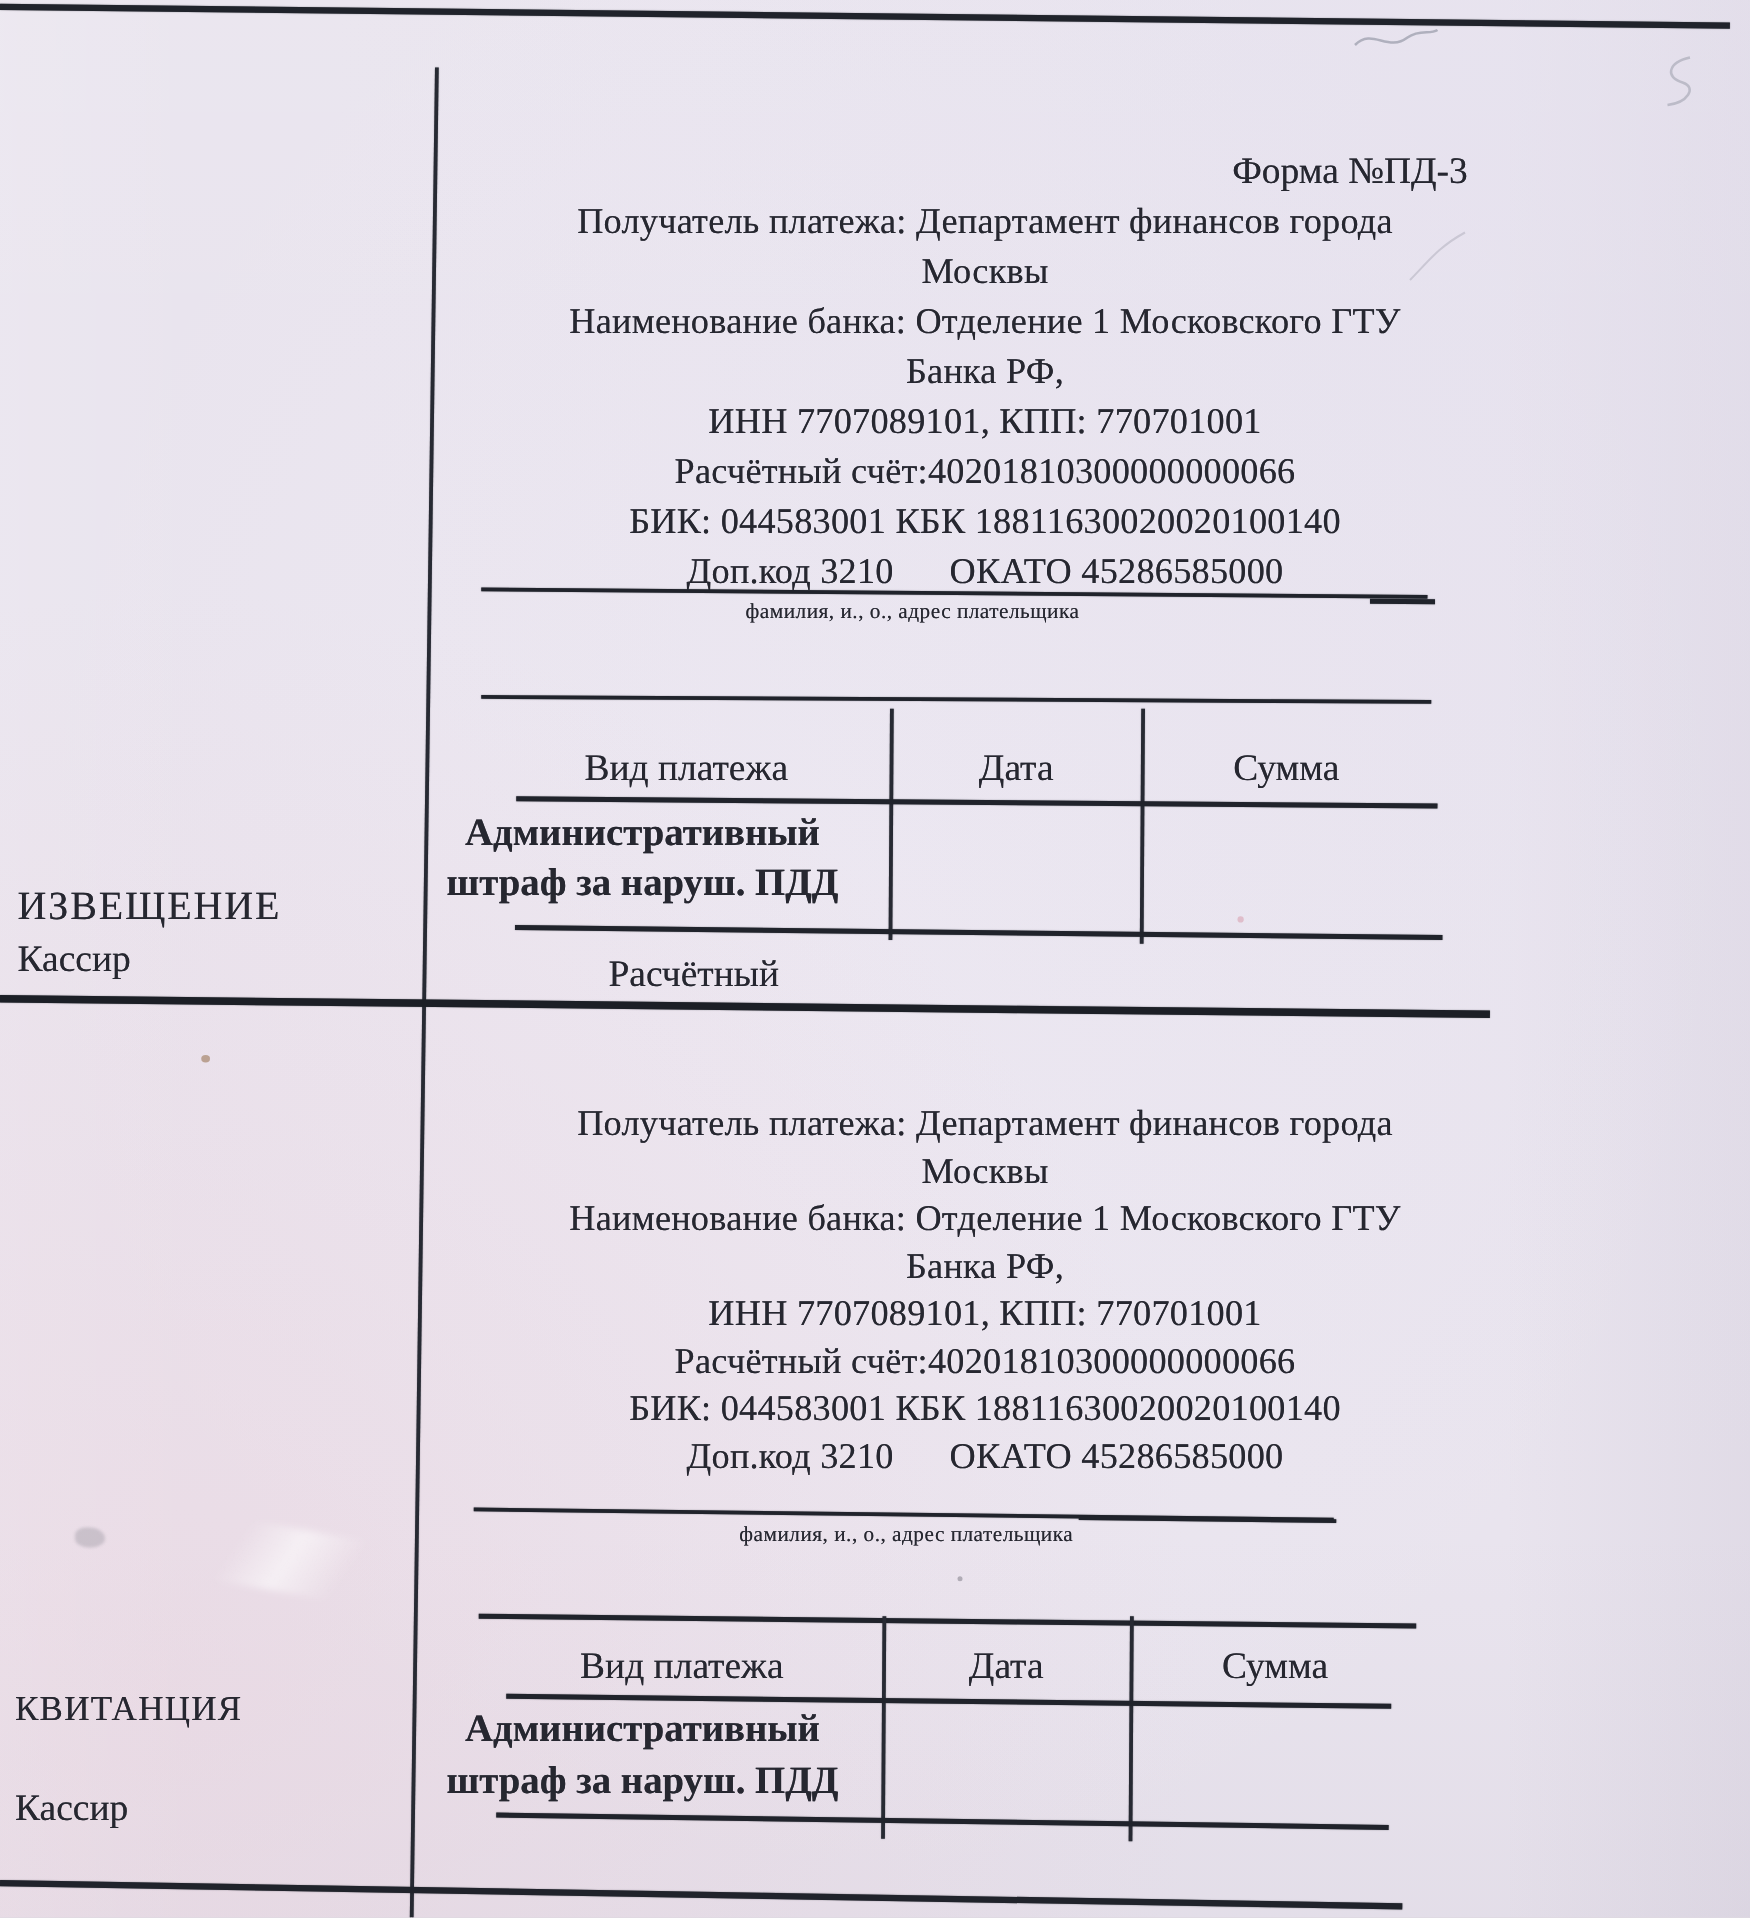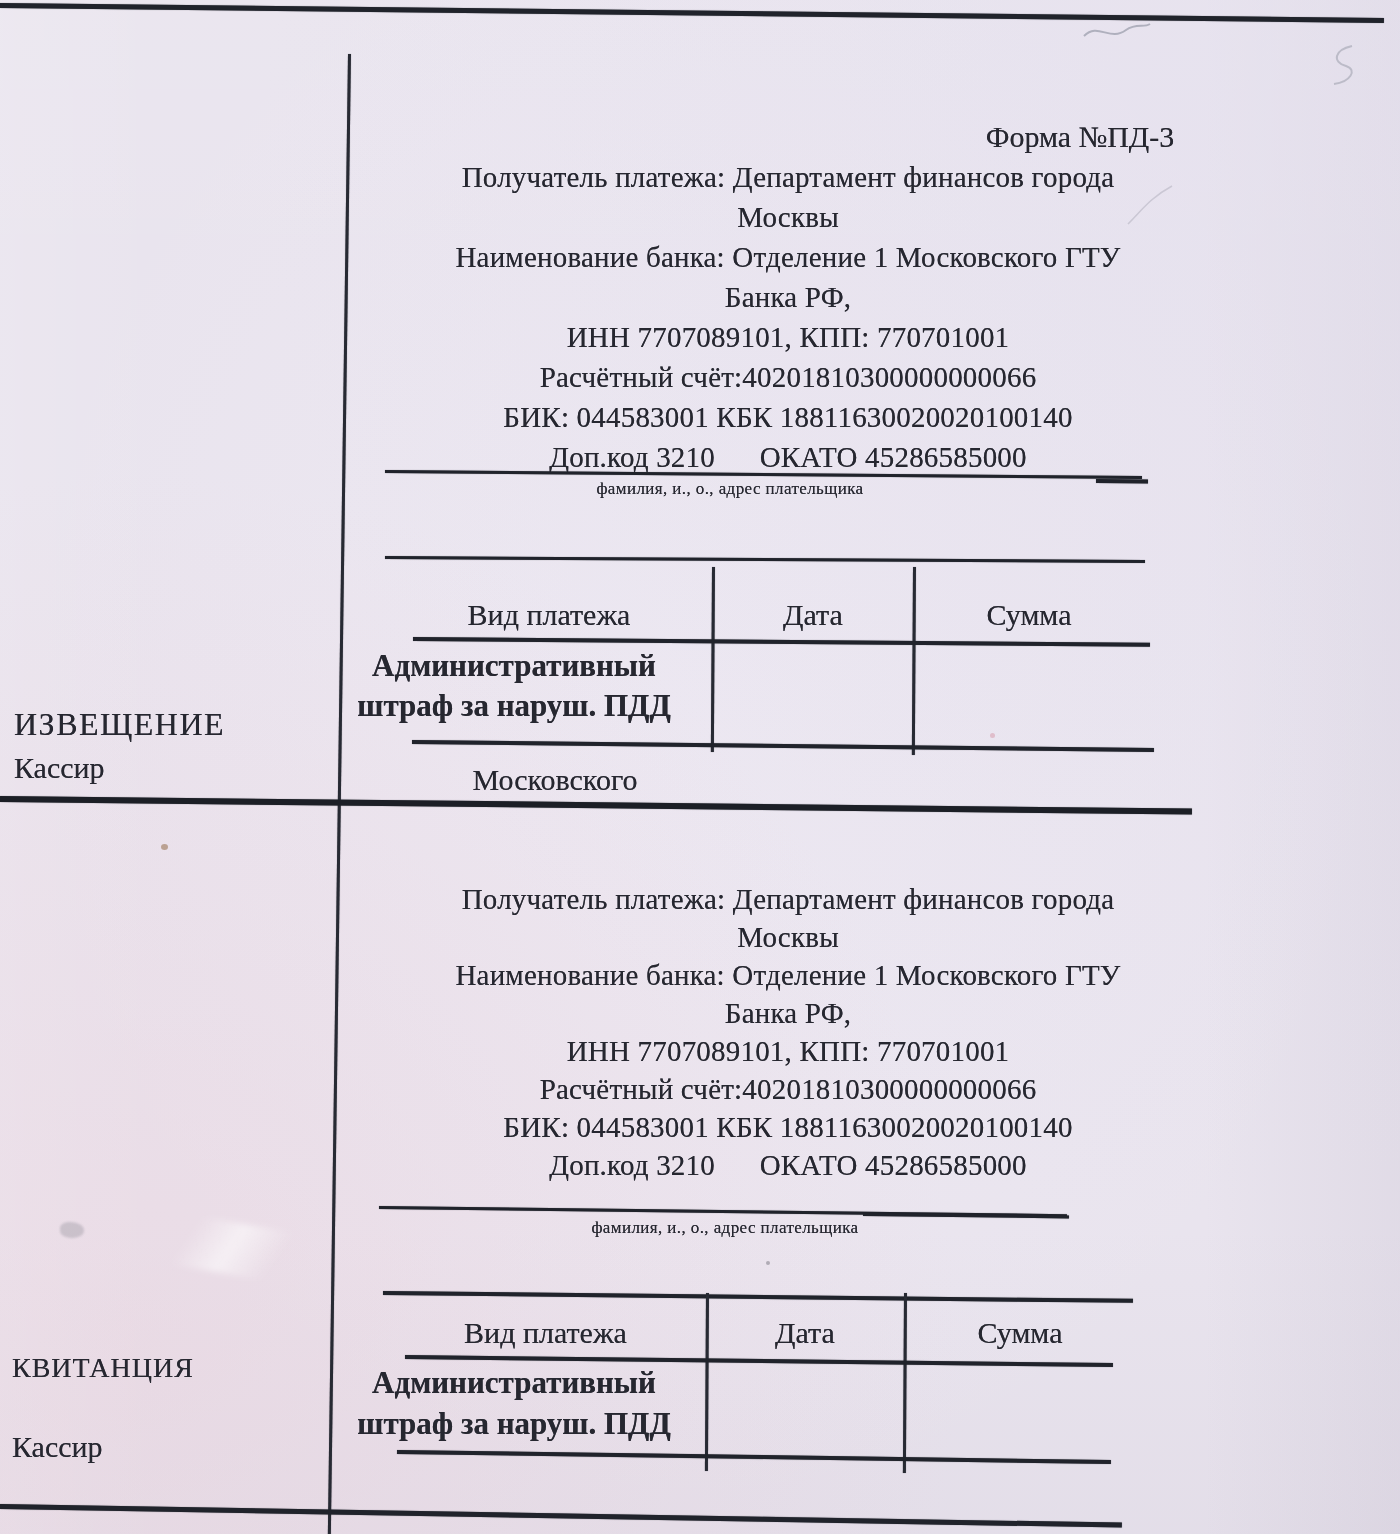--- a/index.html
+++ b/index.html
@@ -109,21 +109,21 @@
     <div class="txt t1-h1">Вид платежа</div>
     <div class="txt t1-h2">Дата</div>
     <div class="txt t1-h3">Сумма</div>
     <div class="hline t1-headsep"></div>
     <div class="txt preline t1-payment">Административный
 штраф за наруш. ПДД</div>
     <div class="hline t1-bottom"></div>
 
     <div class="txt s1-side">ИЗВЕЩЕНИЕ</div>
     <div class="txt s1-cashier">Кассир</div>
-    <div class="txt s1-payer">Московского</div>
+    <div class="txt s1-payer">Расчётный</div>
   </section>
 
   <section>
     <div class="txt prewrap s2-recipient">Получатель платежа: Департамент финансов города
 Москвы
 Наименование банка: Отделение 1 Московского ГТУ
 Банка РФ,
 ИНН 7707089101, КПП: 770701001
 Расчётный счёт:40201810300000000066
 БИК: 044583001 КБК 18811630020020100140

